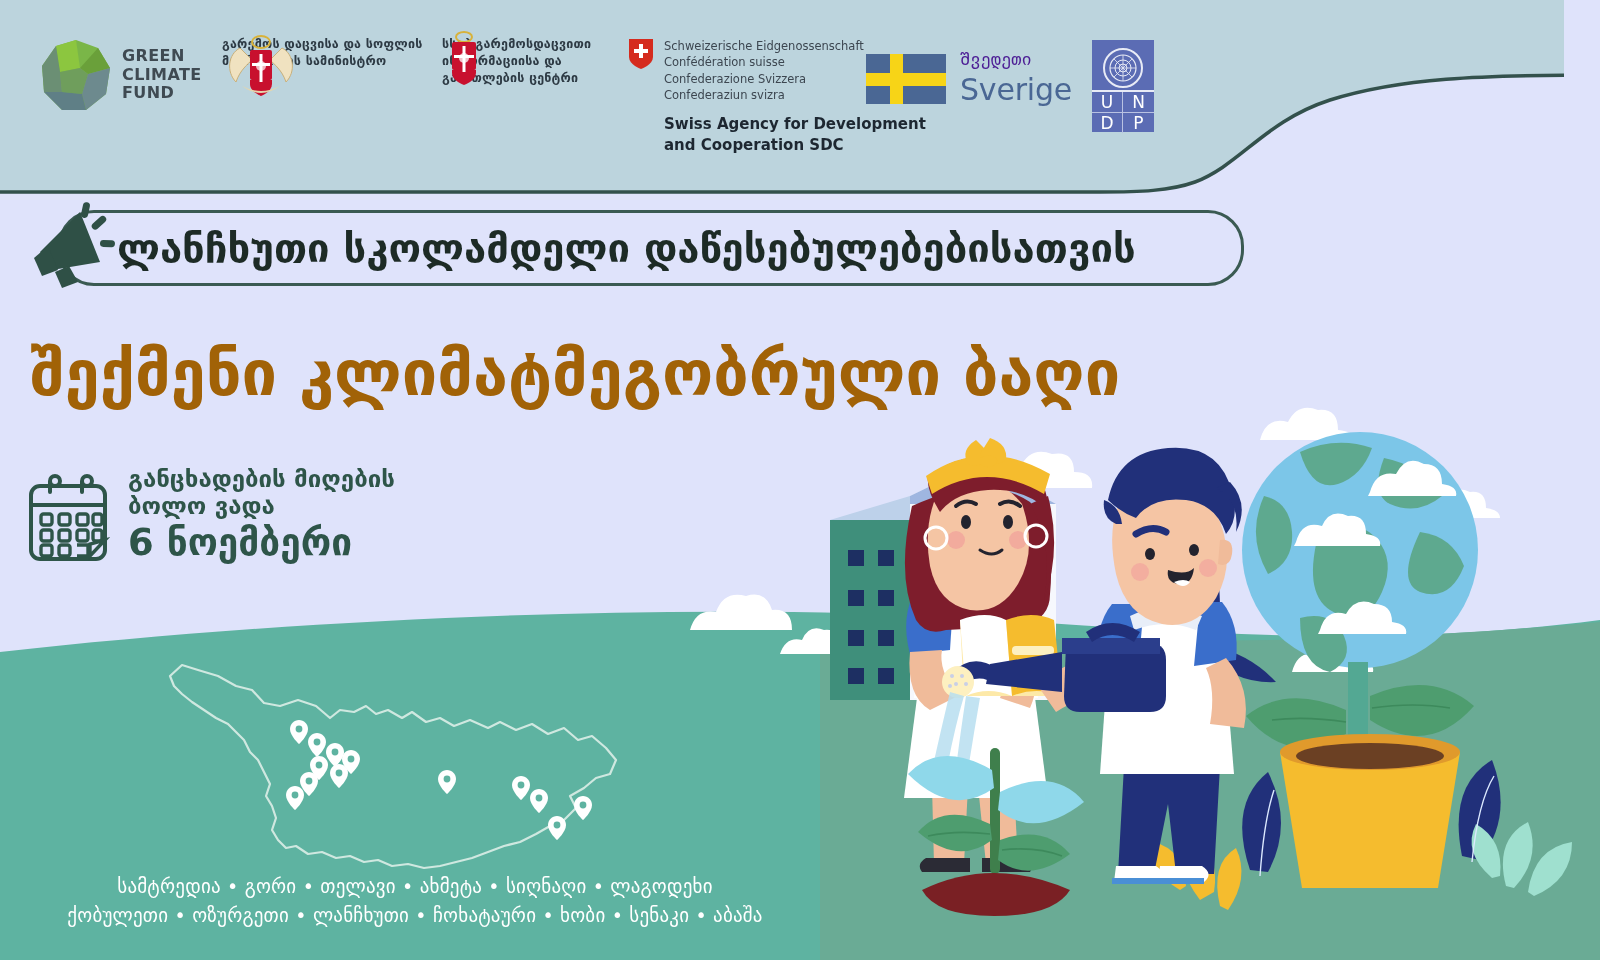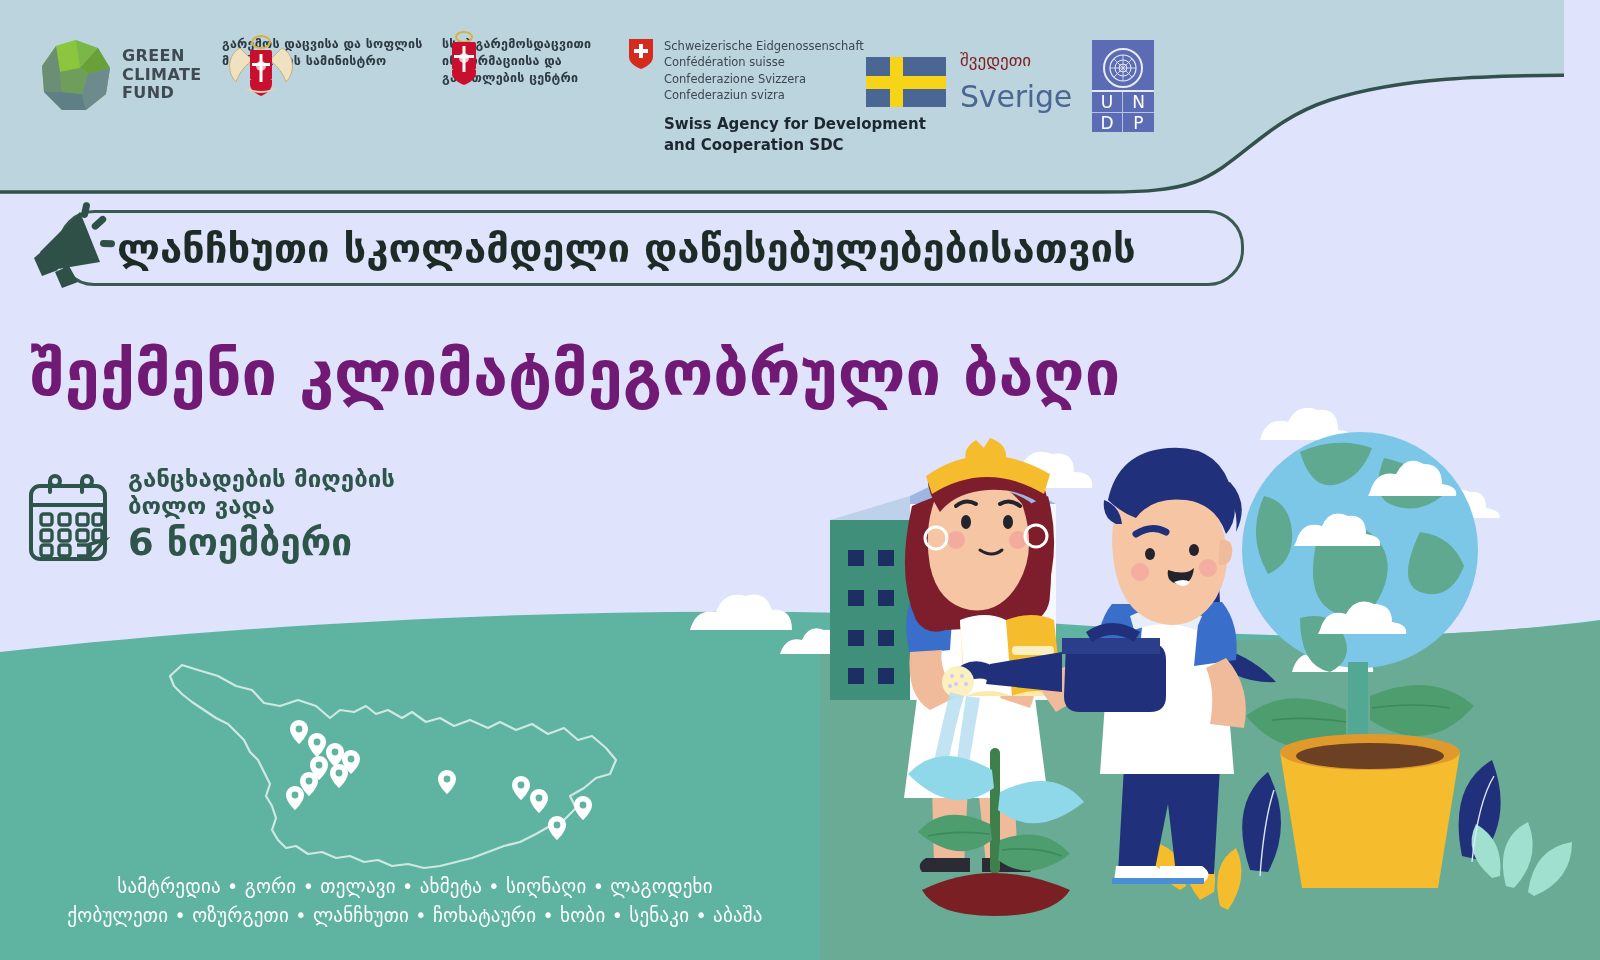--- a/index.html
+++ b/index.html
@@ -36,21 +36,21 @@
   .swiss{left:628px;top:38px;align-items:flex-start;}
   .swiss-shield{width:26px;height:32px;margin-right:10px;margin-top:2px;}
   .swiss-lines{font-size:11.5px;color:#3c4650;line-height:1.42;}
   .swiss-bold{font-size:15px;color:#1d2731;font-weight:bold;line-height:1.35;margin-top:11px;}
 
   
   .sweden{left:866px;top:52px;}
   .flag{width:80px;height:50px;background:#4a6794;position:relative;margin-right:14px;}
   .flag .vbar{position:absolute;left:24px;top:0;width:13px;height:50px;background:#f7d417;}
   .flag .hbar{position:absolute;left:0;top:19px;width:80px;height:13px;background:#f7d417;}
-  .sv-ge{font-size:17px;color:#7f1d1d;line-height:1;margin-bottom:13px;}
+  .sv-ge{font-size:17px;color:#4c1d95;line-height:1;margin-bottom:6px;font-family:Liberation Mono, monospace;}
   .sv-en{font-size:30px;color:#4a6794;line-height:1;font-weight:500;letter-spacing:-.2px;}
 
   
   .undp{left:1092px;top:40px;}
   .undp-box{width:62px;height:92px;background:#5b6cb4;position:relative;}
   .undp-emblem{position:absolute;left:11px;top:8px;width:40px;height:40px;border-radius:50%;
     border:2px solid #e8ebf6;box-sizing:border-box;}
   .undp-letters{position:absolute;left:0;top:52px;width:62px;height:40px;
     display:grid;grid-template-columns:1fr 1fr;grid-template-rows:1fr 1fr;}
   .undp-letters span{color:#ffffff;font-size:17px;display:flex;align-items:center;justify-content:center;
@@ -62,21 +62,21 @@
   
   .ribbon{position:absolute;left:58px;top:210px;height:70px;min-width:1180px;
     border:3px solid #3a5a52;border-radius:36px;background:transparent;z-index:5;
     display:flex;align-items:center;}
   .ribbon-text{font-size:40px;font-weight:bold;color:#1d2b26;white-space:nowrap;
     padding:0 34px 0 56px;line-height:1;}
   .megaphone{position:absolute;left:22px;top:196px;width:96px;height:96px;z-index:6;}
 
   
   .headline{position:absolute;left:30px;top:342px;font-size:63px;font-weight:bold;
-    color:#701a75;line-height:1;white-space:nowrap;z-index:5;}
+    color:#a16207;line-height:1;white-space:nowrap;z-index:5;}
 
   
   .deadline{position:absolute;left:26px;top:466px;display:flex;align-items:flex-start;z-index:5;}
   .cal-icon{width:84px;height:92px;margin-right:18px;margin-top:6px;flex:none;}
   .dl-lines{color:#2e5549;}
   .dl-small{font-size:24px;font-weight:bold;line-height:1.12;}
   .dl-big{font-size:37px;font-weight:bold;line-height:1.05;margin-top:4px;}
 
   
   .ground{position:absolute;left:0;top:560px;width:1600px;height:400px;z-index:1;}

